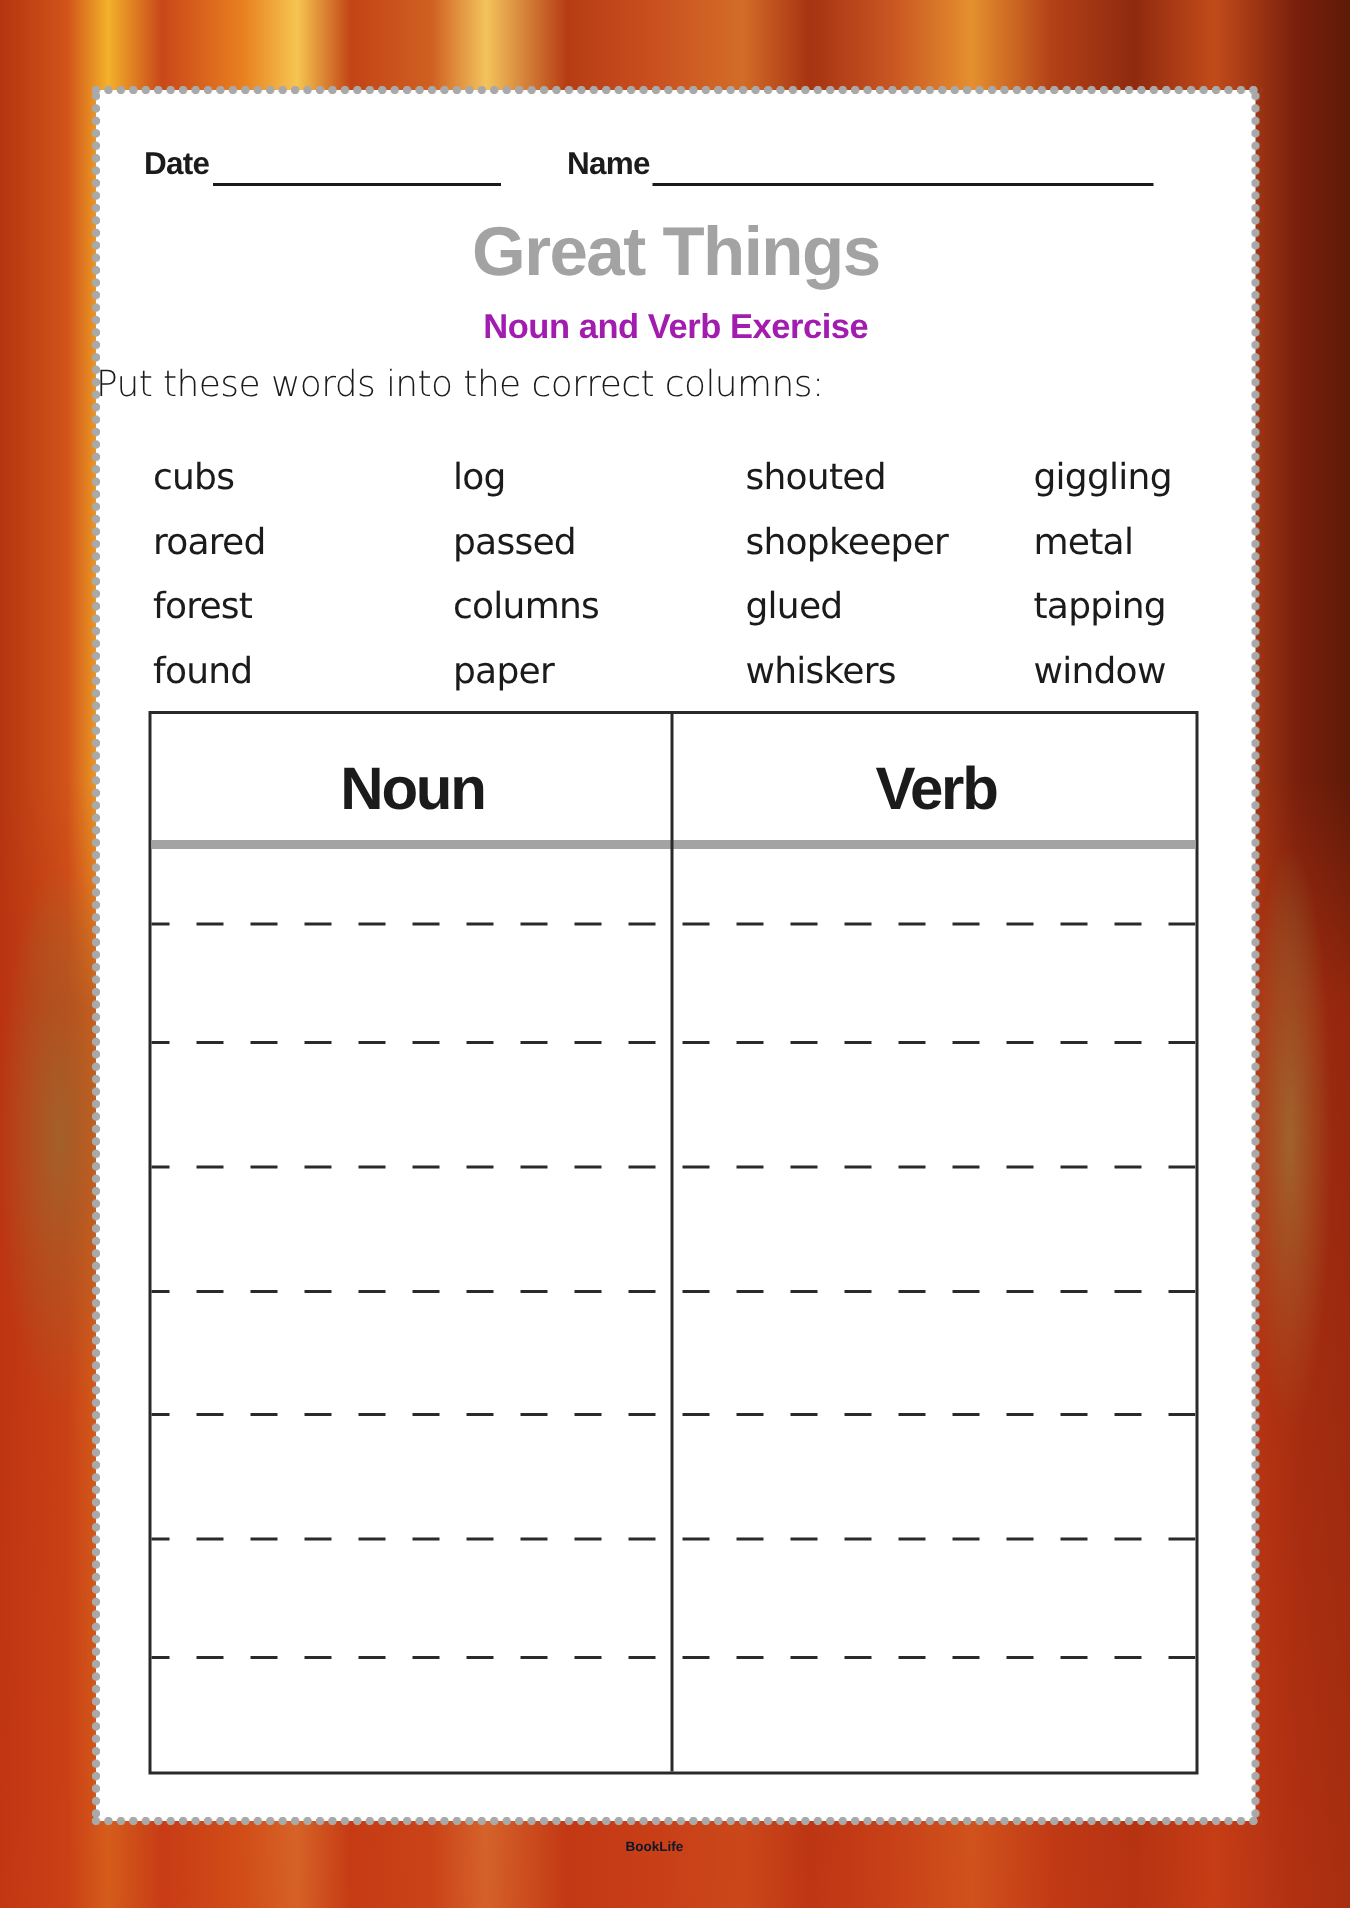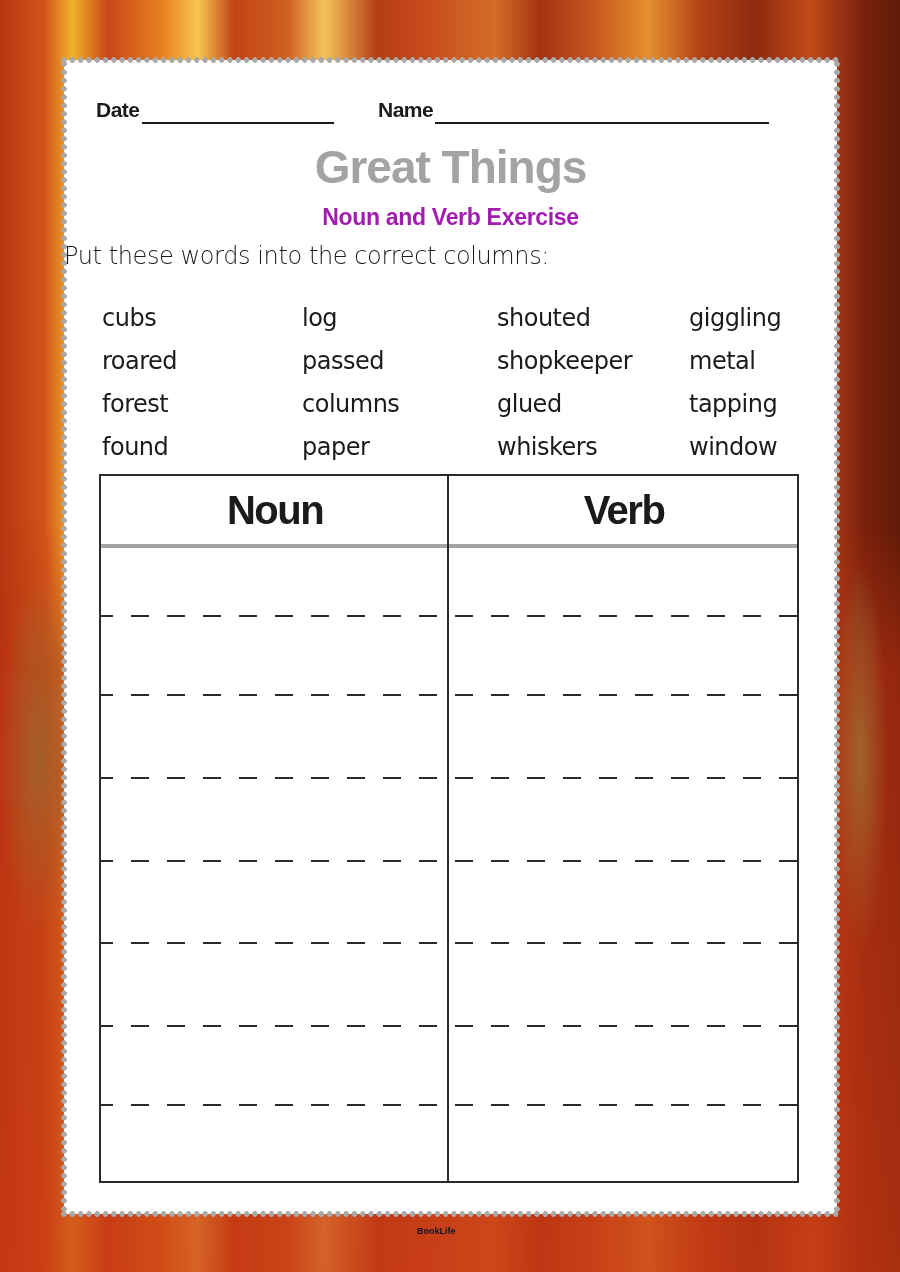--- a/index.html
+++ b/index.html
@@ -63,21 +63,21 @@
     position:absolute; top:304px; left:102px; width:700px; height:170px;
   }
   .word {
     position:absolute; font-size:24px; color:#1b1b1b;
     font-family:"DejaVu Sans", sans-serif; letter-spacing:-0.5px;
   }
   .table {
     position:absolute; left:99px; top:474px; width:700px; height:709px;
     border:2px solid #2a2a2a; box-sizing:border-box;
   }
-  .thead { position:absolute; left:0; top:0; right:0; height:68px; border-bottom:4px solid #a3a3a3; }
+  .thead { position:absolute; left:0; top:16px; right:0; height:68px; border-bottom:6px solid #a3a3a3; }
   .th { position:absolute; top:0; height:68px; line-height:68px; text-align:center;
     font-size:40px; font-weight:700; color:#1b1b1b; letter-spacing:-1.5px; }
   .th.noun { left:0; width:348px; }
   .th.verb { left:348px; width:350px; }
   .vdivider { position:absolute; left:346px; top:0; bottom:0; width:2px; background:#2a2a2a; }
   .dash {
     position:absolute; left:0; right:0; height:2px;
     background-image: linear-gradient(90deg, #2a2a2a 0 18px, transparent 18px 36px);
     background-size:36px 2px; background-position:-6px 0;
   }

